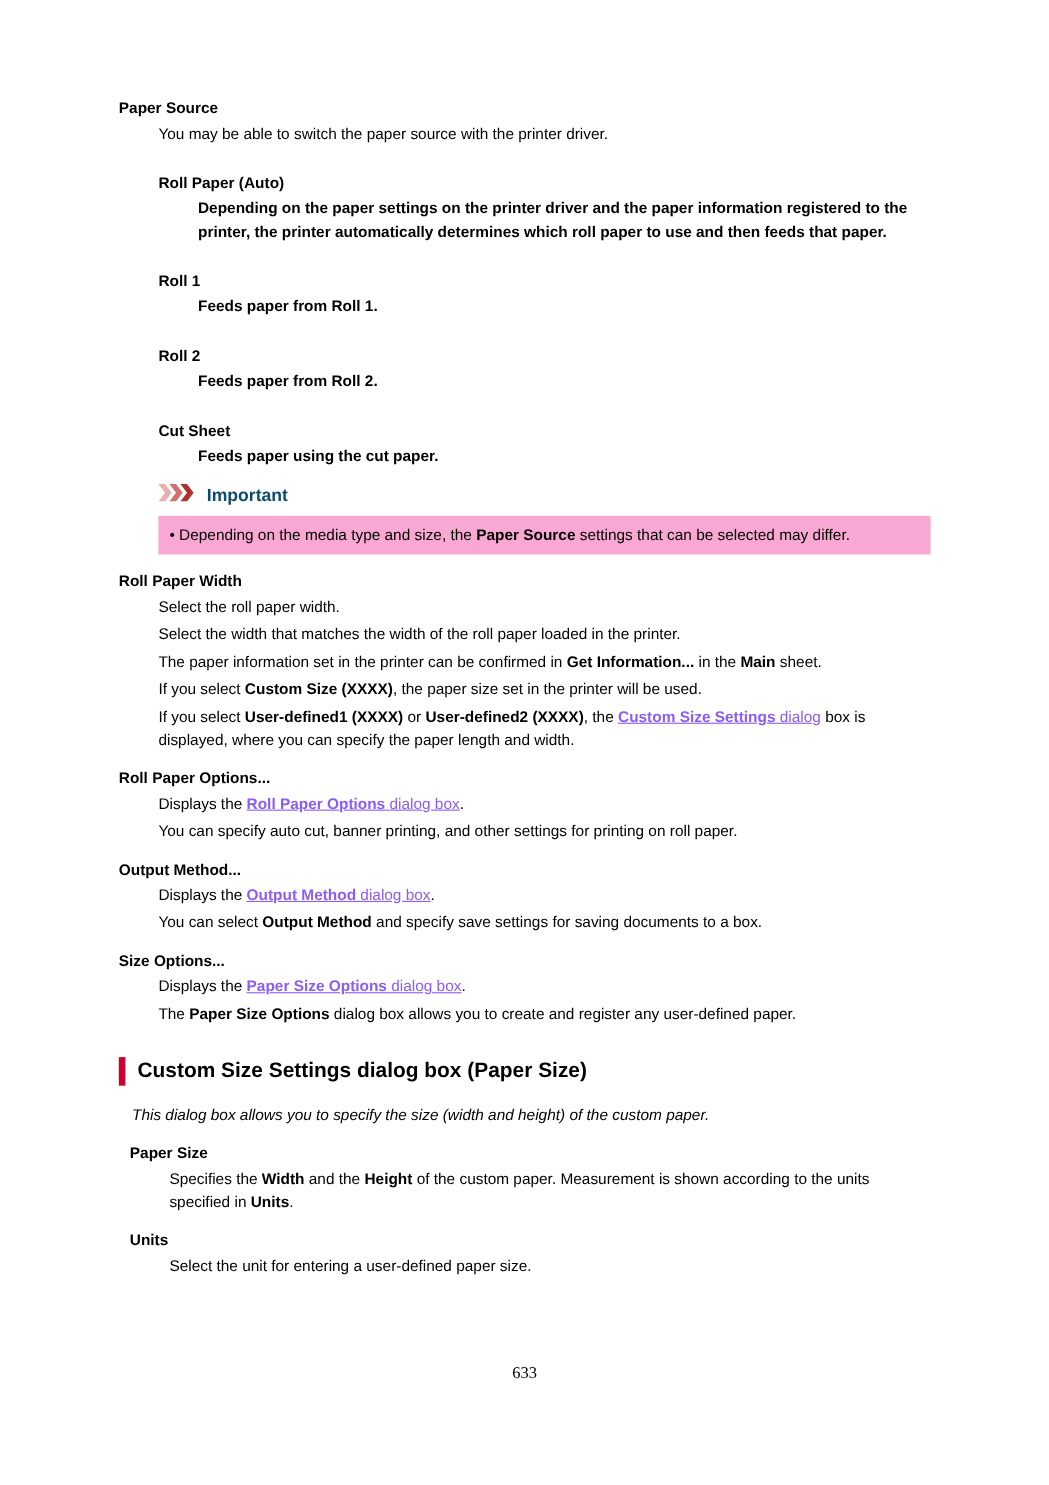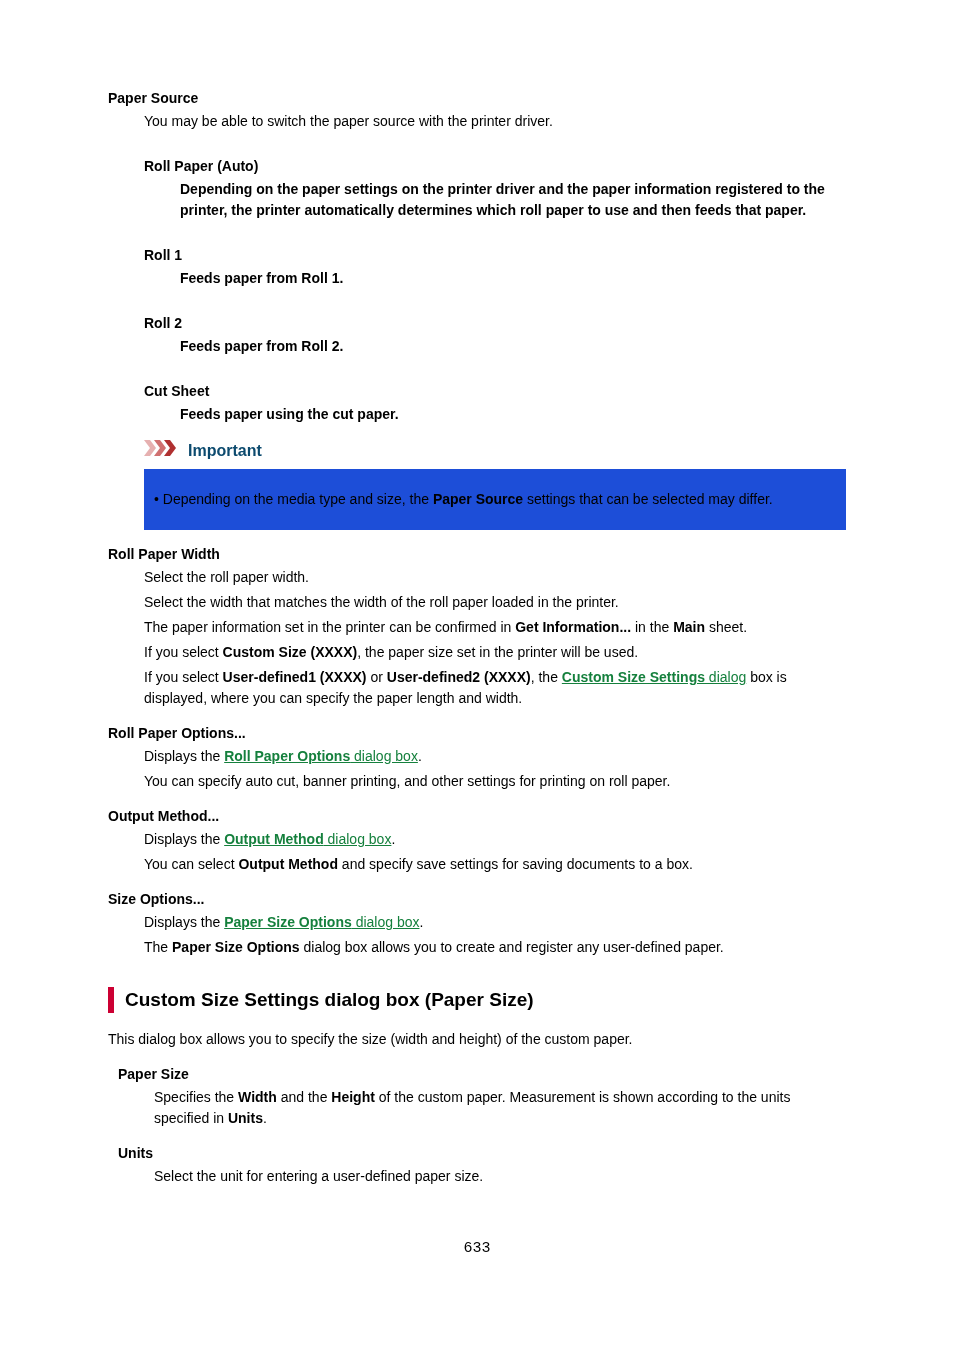--- a/index.html
+++ b/index.html
@@ -49,51 +49,52 @@
     }
     .important-icon {
       display: inline-block;
     }
     .important-title {
       font-weight: bold;
       color: #0c4a6e;
       font-size: 16px;
     }
     .important-content {
-      background: #1d4ed8;
-      padding: 20px 10px;
+      background: #f9a8d4;
+      padding: 7px 10px;
       font-size: 14px;
     }
     .link {
-      color: #15803d;
+      color: #8b5cf6;
       text-decoration: underline;
     }
     .section-heading {
       display: flex;
       align-items: center;
       gap: 11px;
       margin-top: 28px;
       margin-bottom: 14px;
     }
     .section-bar {
       width: 6px;
       height: 26px;
       background: #cc0033;
     }
     .section-title {
       font-weight: bold;
       font-size: 19px;
     }
     .body-text {
       margin-bottom: 12px;
-      margin-left: 0;
+      margin-left: 12px;
+      font-style: italic;
     }
     .page-num {
       text-align: center;
-      font-family: Liberation Mono, monospace;
+      font-family: Liberation Serif, serif;
       position: absolute;
       bottom: 50px;
       left: 0;
       right: 0;
       font-size: 15px;
     }
     .page-wrap {
       position: relative;
       width: 100%;
       height: 100%;

